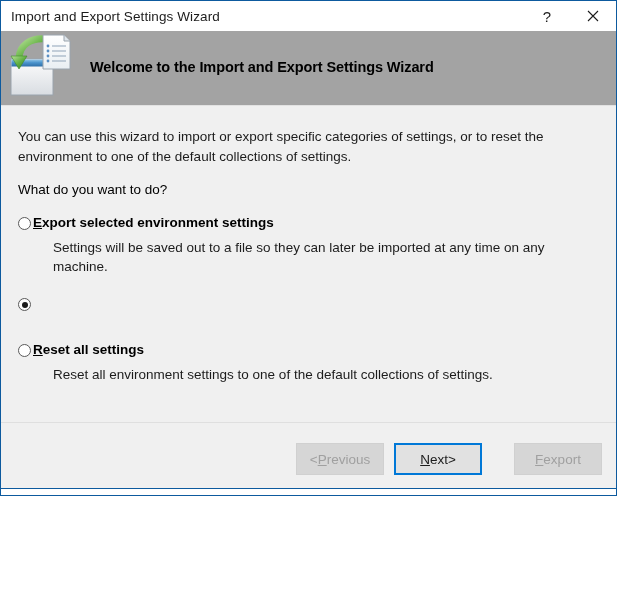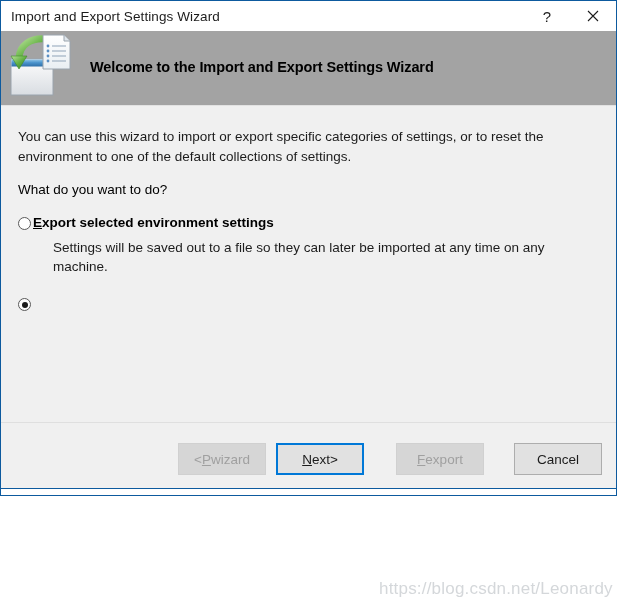--- a/index.html
+++ b/index.html
@@ -331,45 +331,48 @@
         </div>
         <div class="option-desc">Settings will be saved out to a file so they can later be imported at any time on any machine.</div>
       </div>
 
       <div class="option-block">
         <div class="option-row">
           <span class="radio checked" id="radio-import"></span>
         </div>
       </div>
 
+      <div class="option-block" style="margin-top:30px;">
+        <div class="option-row">
+          <span class="radio" id="radio-reset"></span>
+          <span class="option-label"><span class="accel">R</span><span>eset all settings</span></span>
+        </div>
+        <div class="option-desc">Reset all environment settings to one of the default collections of settings.</div>
+      </div>
 
     </div>
   </div>
 
   <div id="footer-sep"></div>
 
   <div id="footer">
     <button class="wiz-btn disabled" id="btn-previous">
         <span>&lt; </span>
         <span class="accel">P</span>
-        <span>wizard</span>
+        <span>revious</span>
       </button>
 
     <button class="wiz-btn focused" id="btn-next">
         <span class="accel">N</span>
         <span>ext</span>
         <span> &gt;</span>
       </button>
 
     <button class="wiz-btn disabled" id="btn-finish">
         <span class="accel">F</span>
         <span>export</span>
       </button>
 
-    <button class="wiz-btn" id="btn-cancel">
-        <span>Cancel</span>
-      </button>
   </div>
 
   <div id="bottom-accent"></div>
-  <div id="watermark">https://blog.csdn.net/Leonardy</div>
 
 </div>
 
 </body></html>

